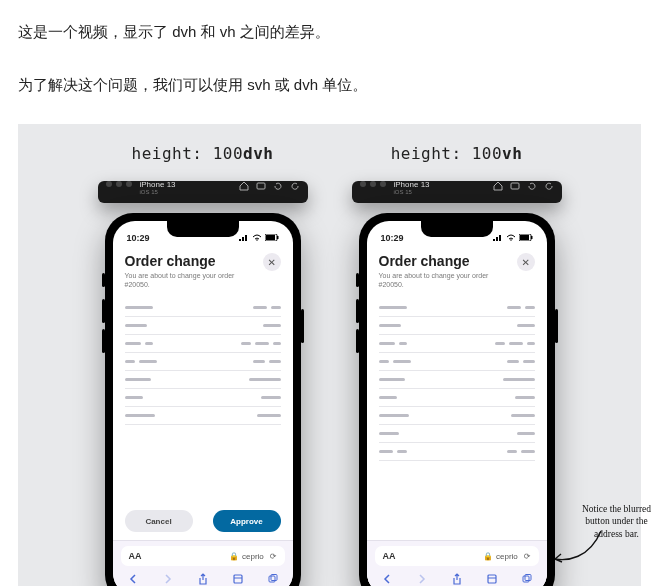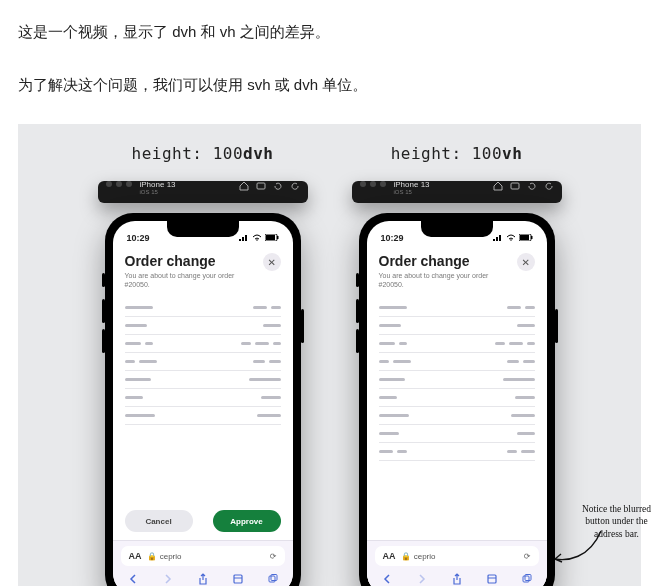--- a/index.html
+++ b/index.html
@@ -72,32 +72,32 @@
     margin-left:auto; width:18px; height:18px; border-radius:50%; background:#eceaf0;
     display:flex; align-items:center; justify-content:center; font-size:10px; color:#555;
   }
   .rows { margin-top: 10px; flex:1; overflow:hidden; }
   .row { display:flex; gap:10px; padding:7px 0; border-bottom:1px solid #e6e6ea; }
   .dash { height:3px; border-radius:2px; background:#bdbdc5; }
   .seg { display:flex; gap:4px; align-items:center; }
   .actions { display:flex; gap:20px; padding: 8px 0 8px 0; }
   .abtn { flex:1; height:22px; border-radius:12px; display:flex; align-items:center; justify-content:center; font-size:8px; font-weight:600; }
   .abtn.cancel { background:#e8e8ed; color:#444; }
-  .abtn.approve { background:#15803d; color:#fff; }
+  .abtn.approve { background:#0369a1; color:#fff; }
 
   .safari {
     background:#f6f3fb; border-top:1px solid #e3e0ea; padding:5px 8px 6px 8px;
     display:flex; flex-direction:column; gap:5px;
   }
   .addr {
     height:20px; background:#fff; border-radius:7px; display:flex; align-items:center;
     padding:0 8px; font-size:8px; color:#333; gap:6px;
   }
   .addr .aA { font-weight:600; font-size:9px; }
-  .addr .url { flex:1; text-align:left; color:#555; }
+  .addr .url { flex:1; text-align:right; color:#555; }
   .addr .reload { color:#666; }
   .tabbar { display:flex; justify-content:space-between; padding: 0 6px; }
   .tabbar span { color:#4b6bd6; }
 
   .blur-note {
     position:absolute; right:-96px; bottom:62px; width:92px; font-size:9.5px; line-height:1.35;
     font-family: "Comic Sans MS", "Segoe Script", cursive; text-align:center; color:#111;
   }
   .arrow {
     position:absolute; right:-36px; bottom:34px; width:54px; height:40px;

